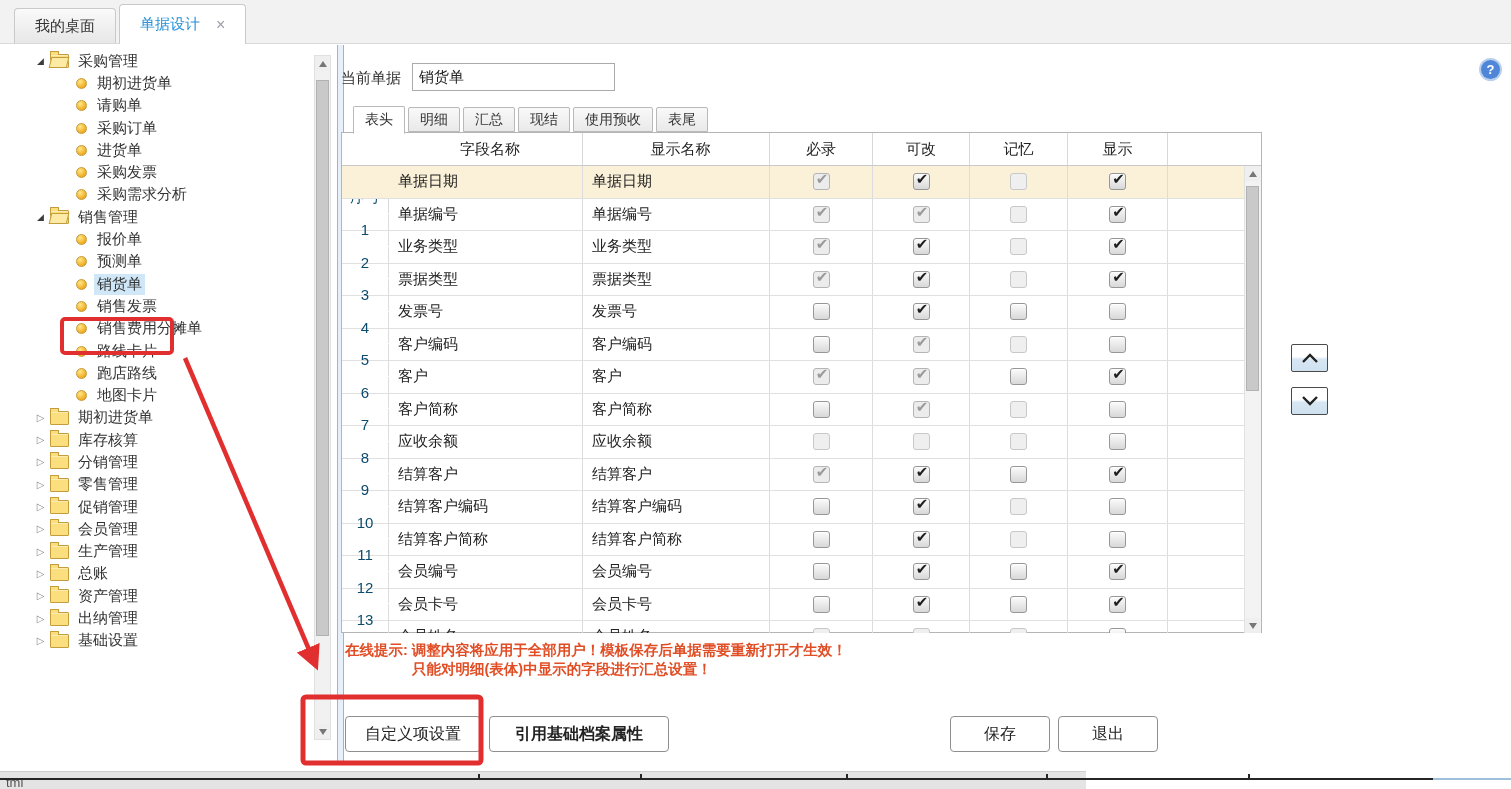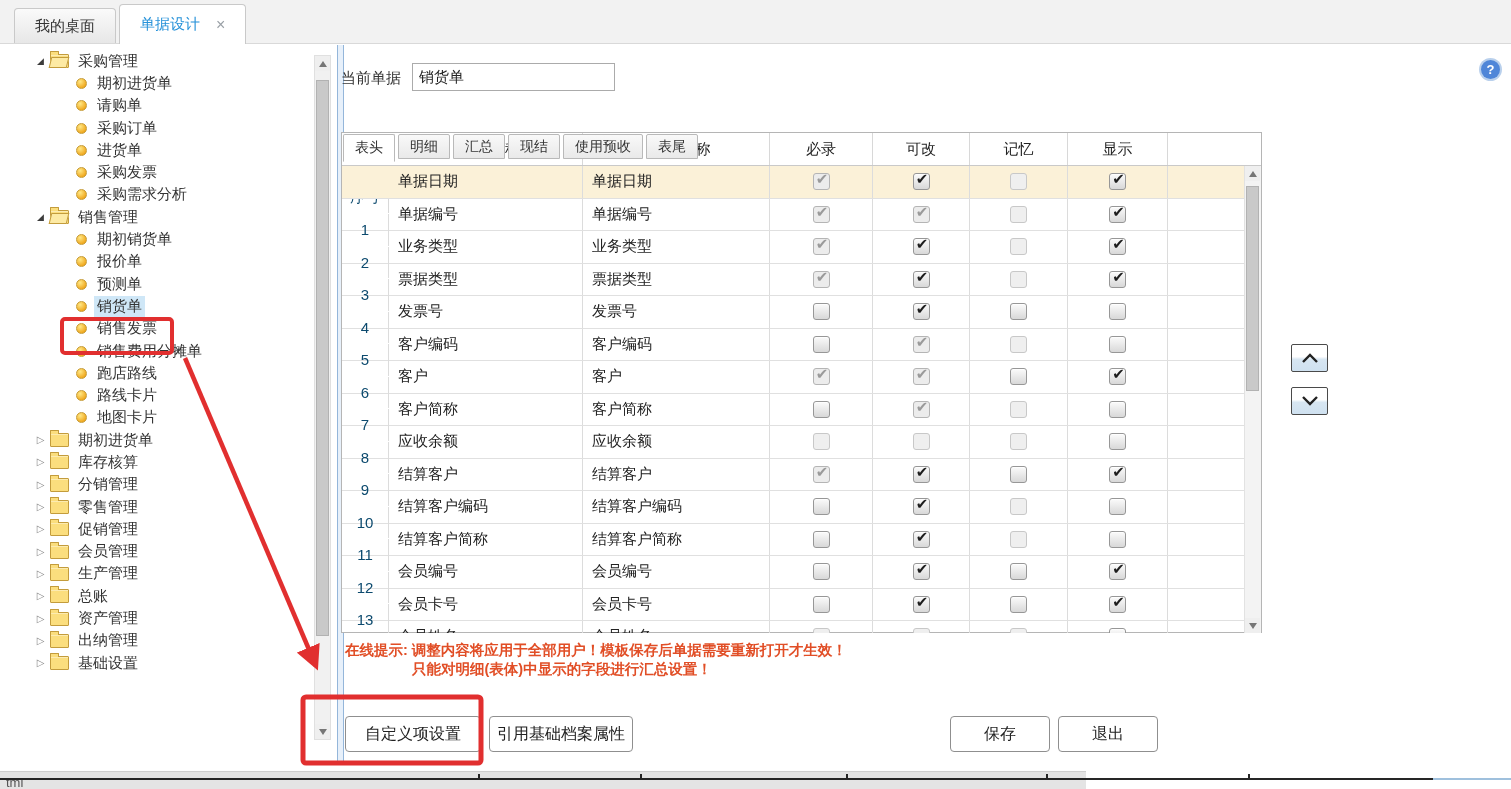--- a/index.html
+++ b/index.html
@@ -44,21 +44,21 @@
 
   
   #splitter{position:absolute;left:337px;top:45px;width:5px;height:716px;background:#e7f0fa;
             border-left:1px solid #94b6da;border-right:1px solid #94b6da;cursor:col-resize;}
 
   
   #curdoc-label{position:absolute;left:341px;top:69px;font-size:15px;color:#333;}
   #curdoc-input{position:absolute;left:412px;top:63px;width:203px;height:28px;border:1px solid #ababab;
                 font-size:15px;padding:0 6px;box-sizing:border-box;color:#222;font-family:inherit;}
 
-  #doc-tabs{position:absolute;left:343px;top:106px;height:27px;display:flex;align-items:flex-start;z-index:2;margin-top:28px;}
+  #doc-tabs{position:absolute;left:353px;top:106px;height:27px;display:flex;align-items:center;z-index:2;}
   .doc-tab{display:flex;align-items:center;justify-content:center;height:25px;padding:0 11px;margin-right:3px;
            border:1px solid #b9b9b9;background:linear-gradient(#f9f9f9,#e9e9e9);font-size:14px;color:#333;
            border-radius:2px 2px 0 0;box-sizing:border-box;cursor:pointer;white-space:nowrap;}
   .doc-tab.active{background:#fff;height:28px;margin-bottom:-1px;border-bottom:1px solid #fff;}
 
   
   #grid{position:absolute;left:341px;top:132px;width:921px;height:501px;border:1px solid #b5b5b5;
         background:#fff;box-sizing:border-box;}
   #g-head{display:flex;height:32px;border-bottom:1px solid #c9c9c9;font-size:15px;color:#222;}
   .hcell{display:flex;align-items:center;justify-content:center;height:100%;box-sizing:border-box;border-right:1px solid #d8d8d8;}
@@ -95,21 +95,21 @@
            background:linear-gradient(180deg,#ffffff 0%,#ffffff 45%,#d7e6f2 55%,#cfe1f0 100%);
            display:flex;align-items:center;justify-content:center;cursor:pointer;box-sizing:border-box;}
   #nav-up{top:344px;} #nav-down{top:387px;}
 
   
   #warn{position:absolute;left:345px;top:641px;color:#e14e26;font-weight:700;font-size:14.5px;line-height:19px;}
   #warn .l2{display:block;margin-left:67px;}
   .act-btn{position:absolute;height:36px;border:1px solid #8f8f8f;border-radius:4px;background:#fff;font-size:16px;
            color:#222;display:flex;align-items:center;justify-content:center;box-sizing:border-box;cursor:pointer;}
   #btn-custom{left:345px;top:716px;width:136px;}
-  #btn-ref{left:489px;top:716px;width:144px;}
+  #btn-ref{left:489px;top:716px;width:180px;font-weight:bold;}
   #btn-save{left:950px;top:716px;width:100px;}
   #btn-exit{left:1058px;top:716px;width:100px;}
 
   
   #help{position:absolute;left:1481px;top:60px;width:19px;height:19px;border-radius:50%;background:#4f86d8;
         color:#fff;font-weight:700;font-size:13px;display:flex;align-items:center;justify-content:center;
         box-shadow:0 0 0 2px #b9d0ec;cursor:pointer;}
 
   
   #statusbar{position:absolute;left:0;top:755px;width:1086px;height:21px;background:#e4e4e4;border-top:1px solid #cfcfcf;
@@ -164,49 +164,45 @@
       <div class="bullet"></div>
       <div class="tlabel">采购需求分析</div>
     </div>
     <div class="trow lvl0">
       <div class="tri exp">◢</div>
       <div class="folder open"></div>
       <div class="tlabel">销售管理</div>
     </div>
     <div class="trow lvl1">
       <div class="bullet"></div>
-      <div class="tlabel">期初销货单</div>
-    </div>
-    <div class="trow lvl1">
-      <div class="bullet"></div>
       <div class="tlabel">报价单</div>
     </div>
     <div class="trow lvl1">
       <div class="bullet"></div>
       <div class="tlabel">预测单</div>
     </div>
     <div class="trow lvl1">
       <div class="bullet"></div>
       <div class="tlabel selected">销货单</div>
     </div>
     <div class="trow lvl1">
       <div class="bullet"></div>
       <div class="tlabel">销售发票</div>
     </div>
     <div class="trow lvl1">
       <div class="bullet"></div>
       <div class="tlabel">销售费用分摊单</div>
     </div>
     <div class="trow lvl1">
       <div class="bullet"></div>
+      <div class="tlabel">路线卡片</div>
+    </div>
+    <div class="trow lvl1">
+      <div class="bullet"></div>
       <div class="tlabel">跑店路线</div>
-    </div>
-    <div class="trow lvl1">
-      <div class="bullet"></div>
-      <div class="tlabel">路线卡片</div>
     </div>
     <div class="trow lvl1">
       <div class="bullet"></div>
       <div class="tlabel">地图卡片</div>
     </div>
     <div class="trow lvl0">
       <div class="tri col">▷</div>
       <div class="folder"></div>
       <div class="tlabel">期初进货单</div>
     </div>

